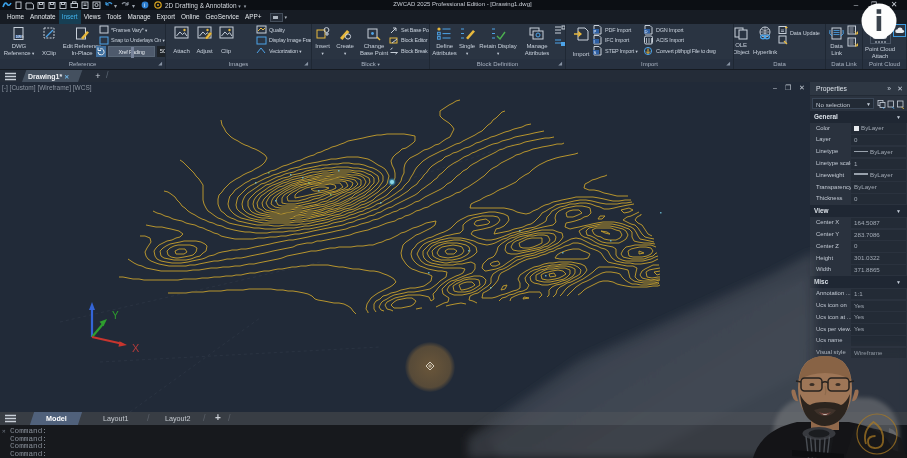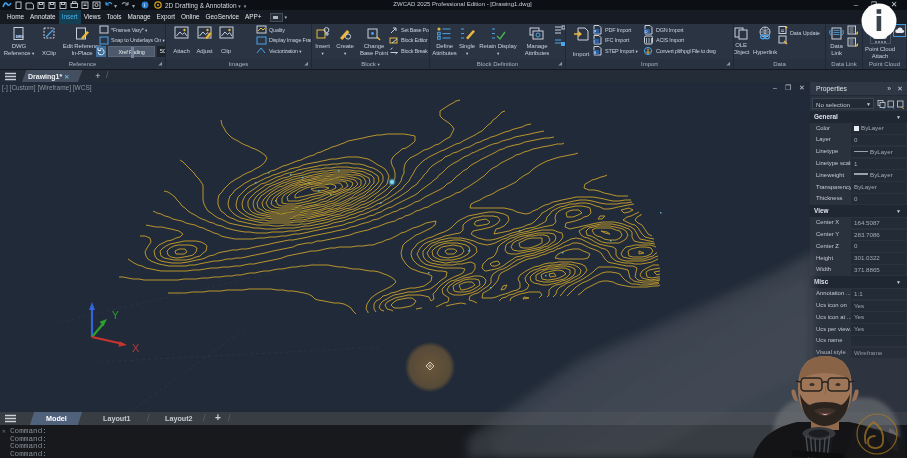--- a/index.html
+++ b/index.html
@@ -18,21 +18,21 @@
 #canvas { position:absolute; left:0; top:82px; width:810px; height:330px; background:#212A38; overflow:hidden; }
 #props { position:absolute; left:810px; top:82px; width:97px; height:330px; background:#2A323E; font-size:6.2px; color:#C3CAD4; overflow:hidden; }
 .prow { position:absolute; left:0px; right:1px; height:11.8px; }
 .prow .pl { position:absolute; left:6px; top:0; height:100%; line-height:11.6px; white-space:nowrap; font-size:5.9px; }
 .prow .pv { position:absolute; left:41px; right:0; top:0.8px; bottom:0.8px; background:#232B36; color:#A3ABB6; line-height:10px; padding-left:3px; white-space:nowrap; }
 .phead { position:absolute; left:0px; right:0px; height:12px; background:#1F2733; color:#DCE2E9; font-weight:bold; line-height:12px; padding-left:4px; font-size:6.4px; }
 .phead .tri { position:absolute; right:6px; top:0; color:#C6CFDA; line-height:12px; }
 #layouttabs { position:absolute; left:0; top:412px; width:907px; height:13px; background:#383D44; }
 #cmd { position:absolute; left:0; top:425px; width:789px; height:33px; background:#17191D; font-family:"Liberation Mono", monospace; font-size:7.7px; color:#878E98; padding-top:3px; }
 #cmd div { height:7.5px; line-height:7.5px; padding-left:10px; }
-.ltab { position:absolute; top:0; height:13px; line-height:13px; font-size:7.2px; color:#C6CBD1; padding:0 8px;font-weight:bold; }
+.ltab { position:absolute; top:0; height:13px; line-height:13px; font-size:7.2px; color:#C6CBD1; padding:0 8px; }
 .ltab.active { background:#50617B; color:#FFFFFF; font-weight:bold; transform:skewX(-18deg); }
 .ltab.active span { display:inline-block; transform:skewX(18deg); }
 </style></head>
 <body>
 <div id="app">
     <div id="titlebar">
       <div class="ttl">ZWCAD 2025 Professional Edition - [Drawing1.dwg]</div>
       <svg width="160" height="10" viewBox="0 0 160 10" style="position:absolute;left:2px;top:0">
         <path d="M1 7 q2-6 4-3 t4-1" stroke="#3AA0E8" stroke-width="1.6" fill="none"></path>
         <g stroke="#C8CFD8" stroke-width="0.9" fill="none">

